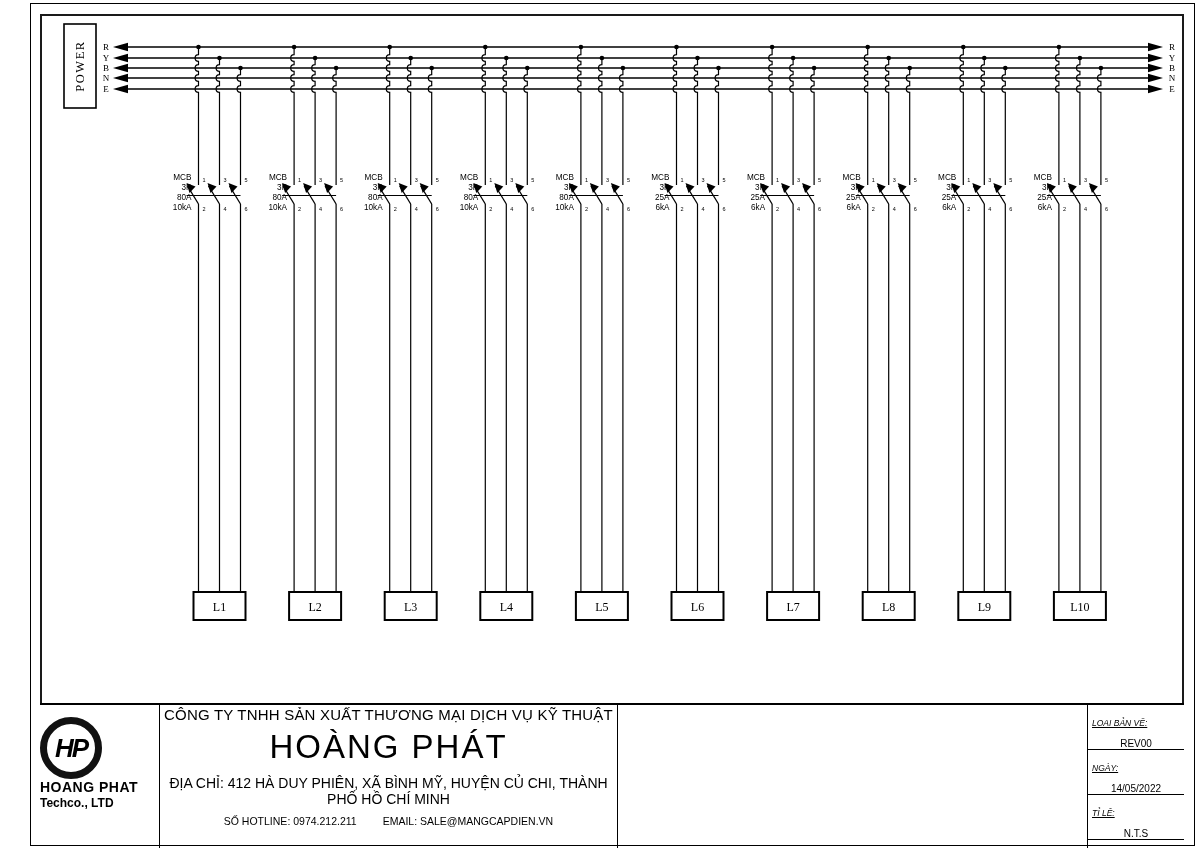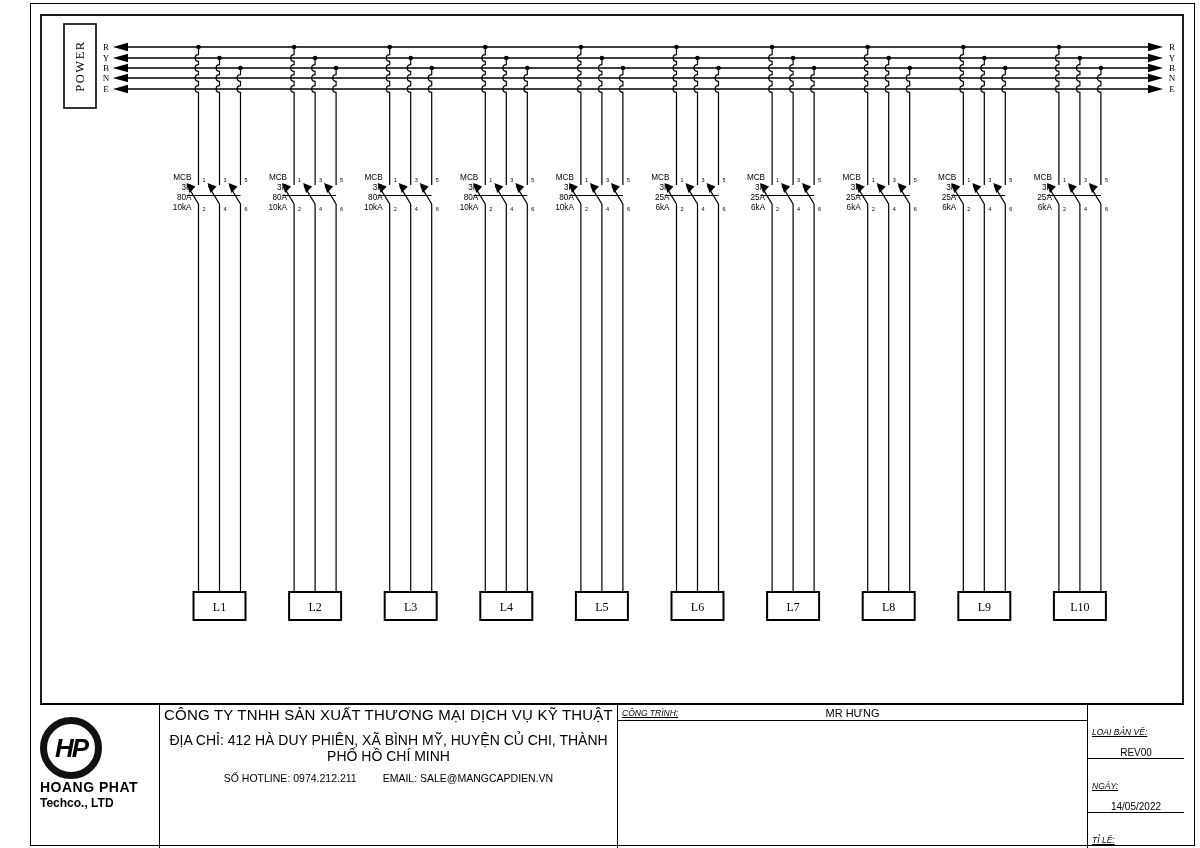--- a/index.html
+++ b/index.html
@@ -32,21 +32,21 @@
   .lbl{font-size:8.5px;font-style:italic;text-decoration:underline;padding-left:4px;
         white-space:nowrap;}
   .dw-row1{height:15px;border-bottom:1.5px solid #000;position:relative;
         display:flex;align-items:center;}
   .dw-proj{position:absolute;left:0;right:0;text-align:center;font-size:11px;}
   .dw-main{flex:1;position:relative;}
   .dw-main .lbl{position:absolute;left:0;top:4px;}
   .dw-title{position:absolute;left:0;right:0;top:40px;text-align:center;
         font-size:35px;letter-spacing:1px;}
   .tb-meta{display:flex;flex-direction:column;}
-  .meta-row{flex:1;border-bottom:1.5px solid #000;position:relative;padding-top:16px;}
+  .meta-row{flex:1;border-bottom:1.5px solid #000;position:relative;padding-top:7px;}
   .meta-row:last-child{border-bottom:none;}
   .meta-val{text-align:center;margin-top:8px;font-size:10px;}
 </style>
 </head>
 <body>
 
 <div class="page">
   <div class="frame-outer"></div>
   <div class="frame-inner"></div>
 
@@ -417,32 +417,29 @@
     <div class="tb-cell tb-logo">
       <div class="logo-ring">
         <span>HP</span>
       </div>
       <div class="logo-name">HOANG PHAT</div>
       <div class="logo-sub">Techco., LTD</div>
     </div>
 
     <div class="tb-cell tb-company">
       <div class="co-l1">CÔNG TY TNHH SẢN XUẤT THƯƠNG MẠI DỊCH VỤ KỸ THUẬT</div>
+      <div class="co-name">HOÀNG PHÁT</div>
       <div class="co-addr">ĐỊA CHỈ: 412 HÀ DUY PHIÊN, XÃ BÌNH MỸ, HUYỆN CỦ CHI, THÀNH PHỐ HỒ CHÍ MINH</div>
       <div class="co-contact">
         <span>SỐ HOTLINE: 0974.212.211</span>
         <span>EMAIL: SALE@MANGCAPDIEN.VN</span>
       </div>
     </div>
 
     <div class="tb-cell tb-drawing">
-      <div class="dw-row1">
-        <span class="lbl">CÔNG TRÌNH:</span>
-        <span class="dw-proj">MR HƯNG</span>
-      </div>
     </div>
 
     <div class="tb-cell tb-meta">
       <div class="meta-row">
         <span class="lbl">LOẠI BẢN VẼ:</span>
         <div class="meta-val">REV00</div>
       </div>
       <div class="meta-row">
         <span class="lbl">NGÀY:</span>
         <div class="meta-val">14/05/2022</div>

